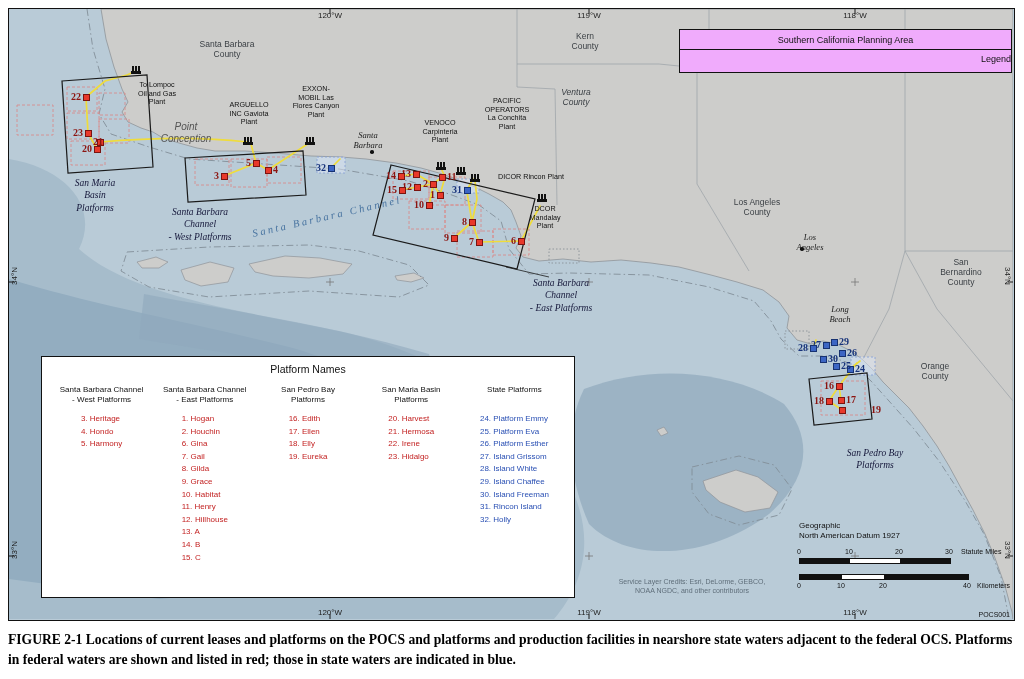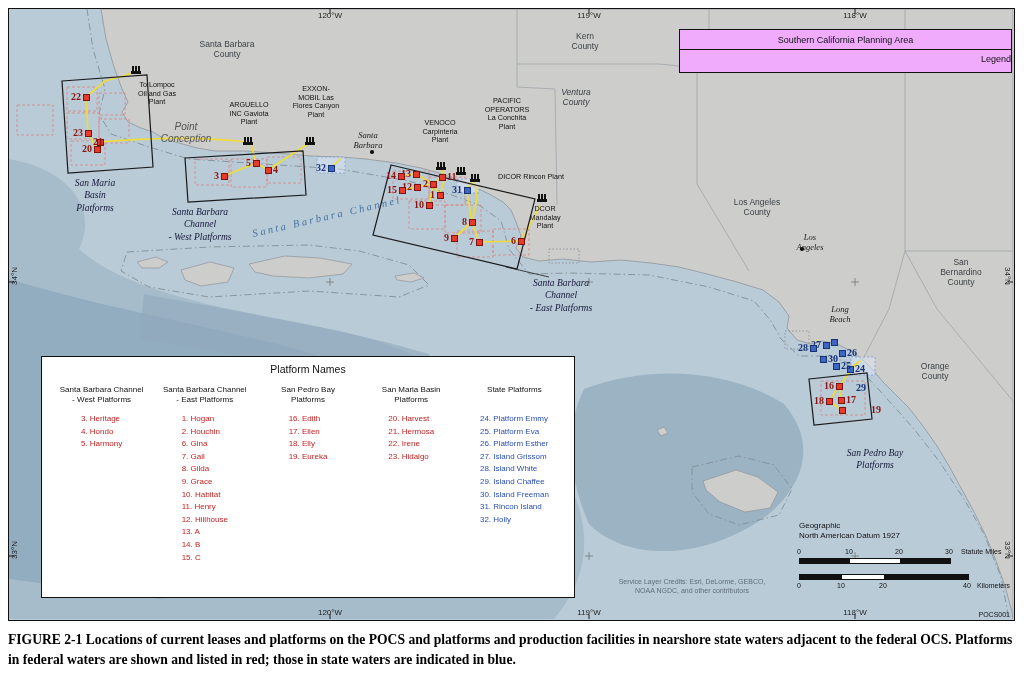--- a/index.html
+++ b/index.html
@@ -320,21 +320,21 @@
         <div class="pnum state" style="top: 355px; left: 846px;">24</div>
         <div class="psq state" style="left: 824px; top: 354px;"></div>
         <div class="pnum state" style="top: 352px; left: 832px;">25</div>
         <div class="psq state" style="left: 830px; top: 341px;"></div>
         <div class="pnum state" style="top: 339px; left: 838px;">26</div>
         <div class="psq state" style="left: 814px; top: 333px;"></div>
         <div class="pnum state" style="top: 331px; left: 812px; transform: translateX(-100%);">27</div>
         <div class="psq state" style="left: 801px; top: 336px;"></div>
         <div class="pnum state" style="top: 334px; left: 799px; transform: translateX(-100%);">28</div>
         <div class="psq state" style="left: 822px; top: 330px;"></div>
-        <div class="pnum state" style="top: 328px; left: 847px; margin-top: 46px;">29</div>
+        <div class="pnum state" style="top: 328px; left: 830px;">29</div>
         <div class="psq state" style="left: 811px; top: 347px;"></div>
         <div class="pnum state" style="top: 345px; left: 819px;">30</div>
         <div class="psq state" style="left: 455px; top: 178px;"></div>
         <div class="pnum state" style="top: 176px; left: 453px; transform: translateX(-100%);">31</div>
         <div class="psq state" style="left: 319px; top: 156px;"></div>
         <div class="pnum state" style="top: 154px; left: 317px; transform: translateX(-100%);">32</div>
         <div class="fac facility-icon" style="left: 122px; top: 56px;"></div>
         <div class="fac facility-icon" style="left: 234px; top: 127px;"></div>
         <div class="fac facility-icon" style="left: 296px; top: 127px;"></div>
         <div class="fac facility-icon" style="left: 427px; top: 152px;"></div>

